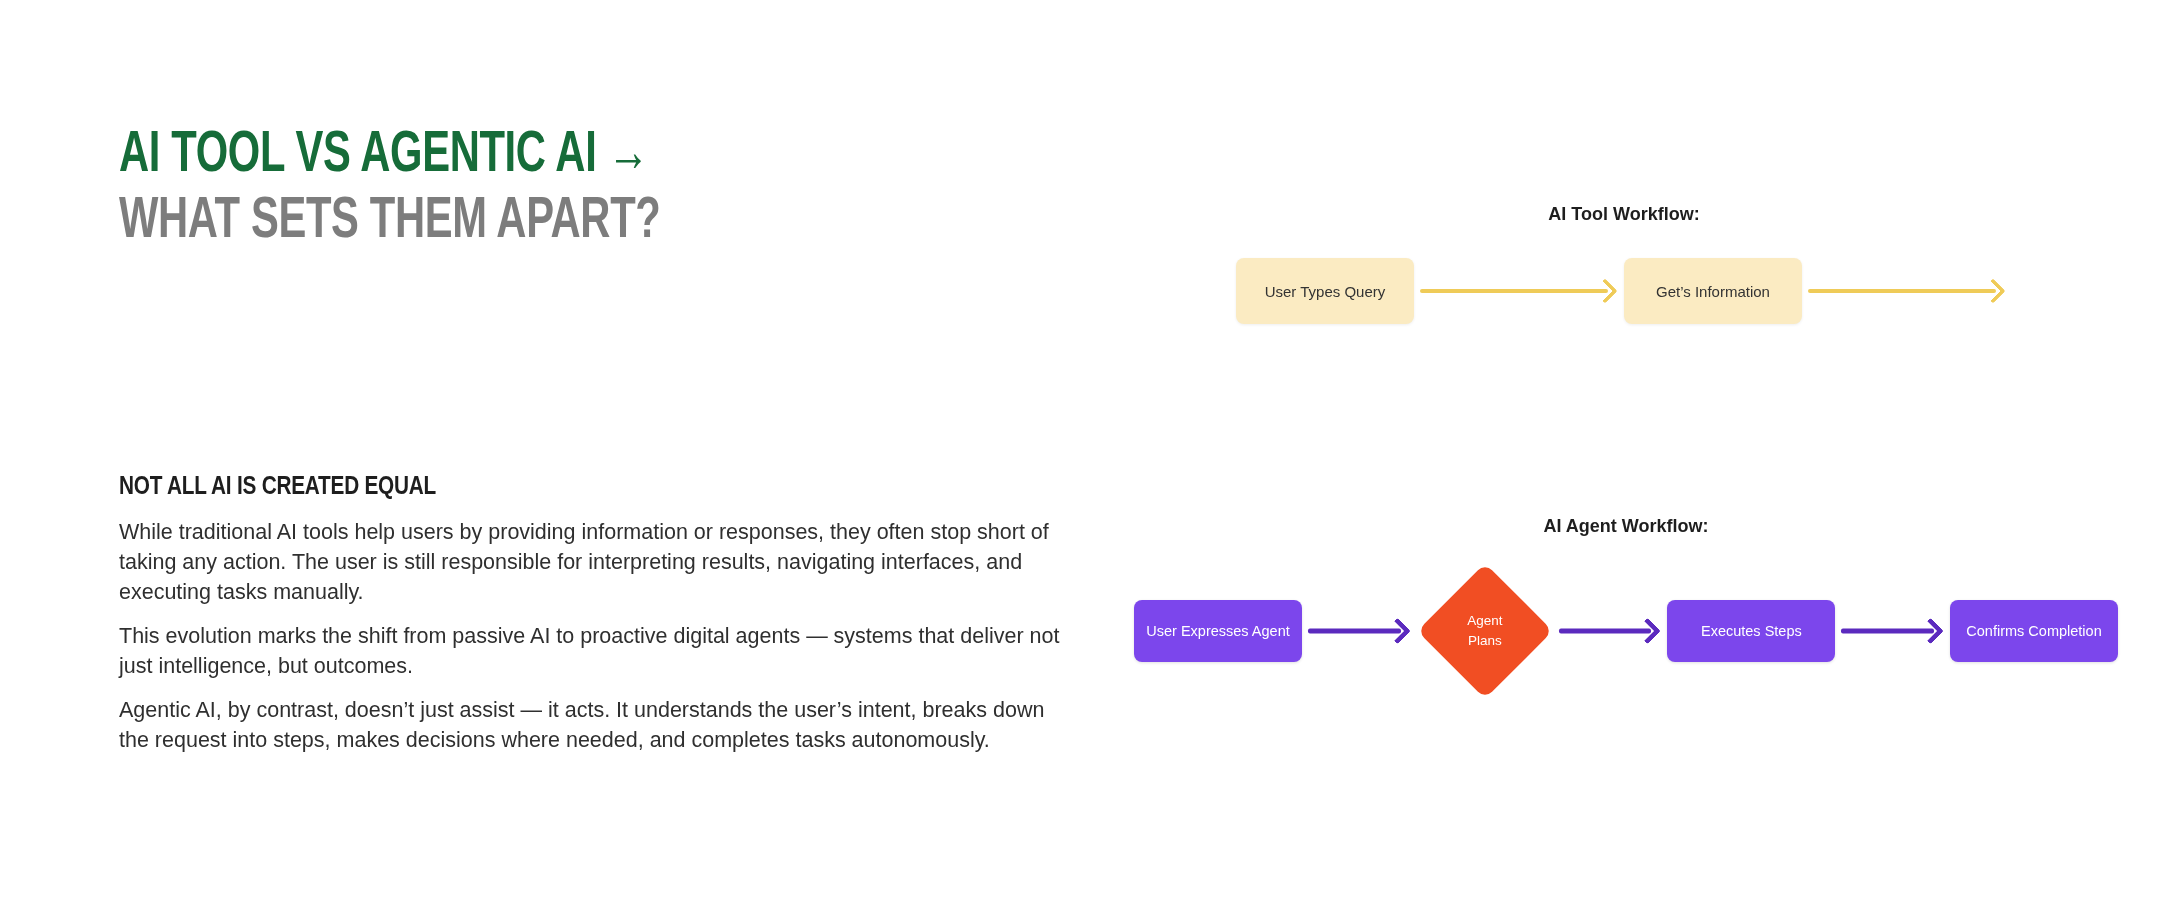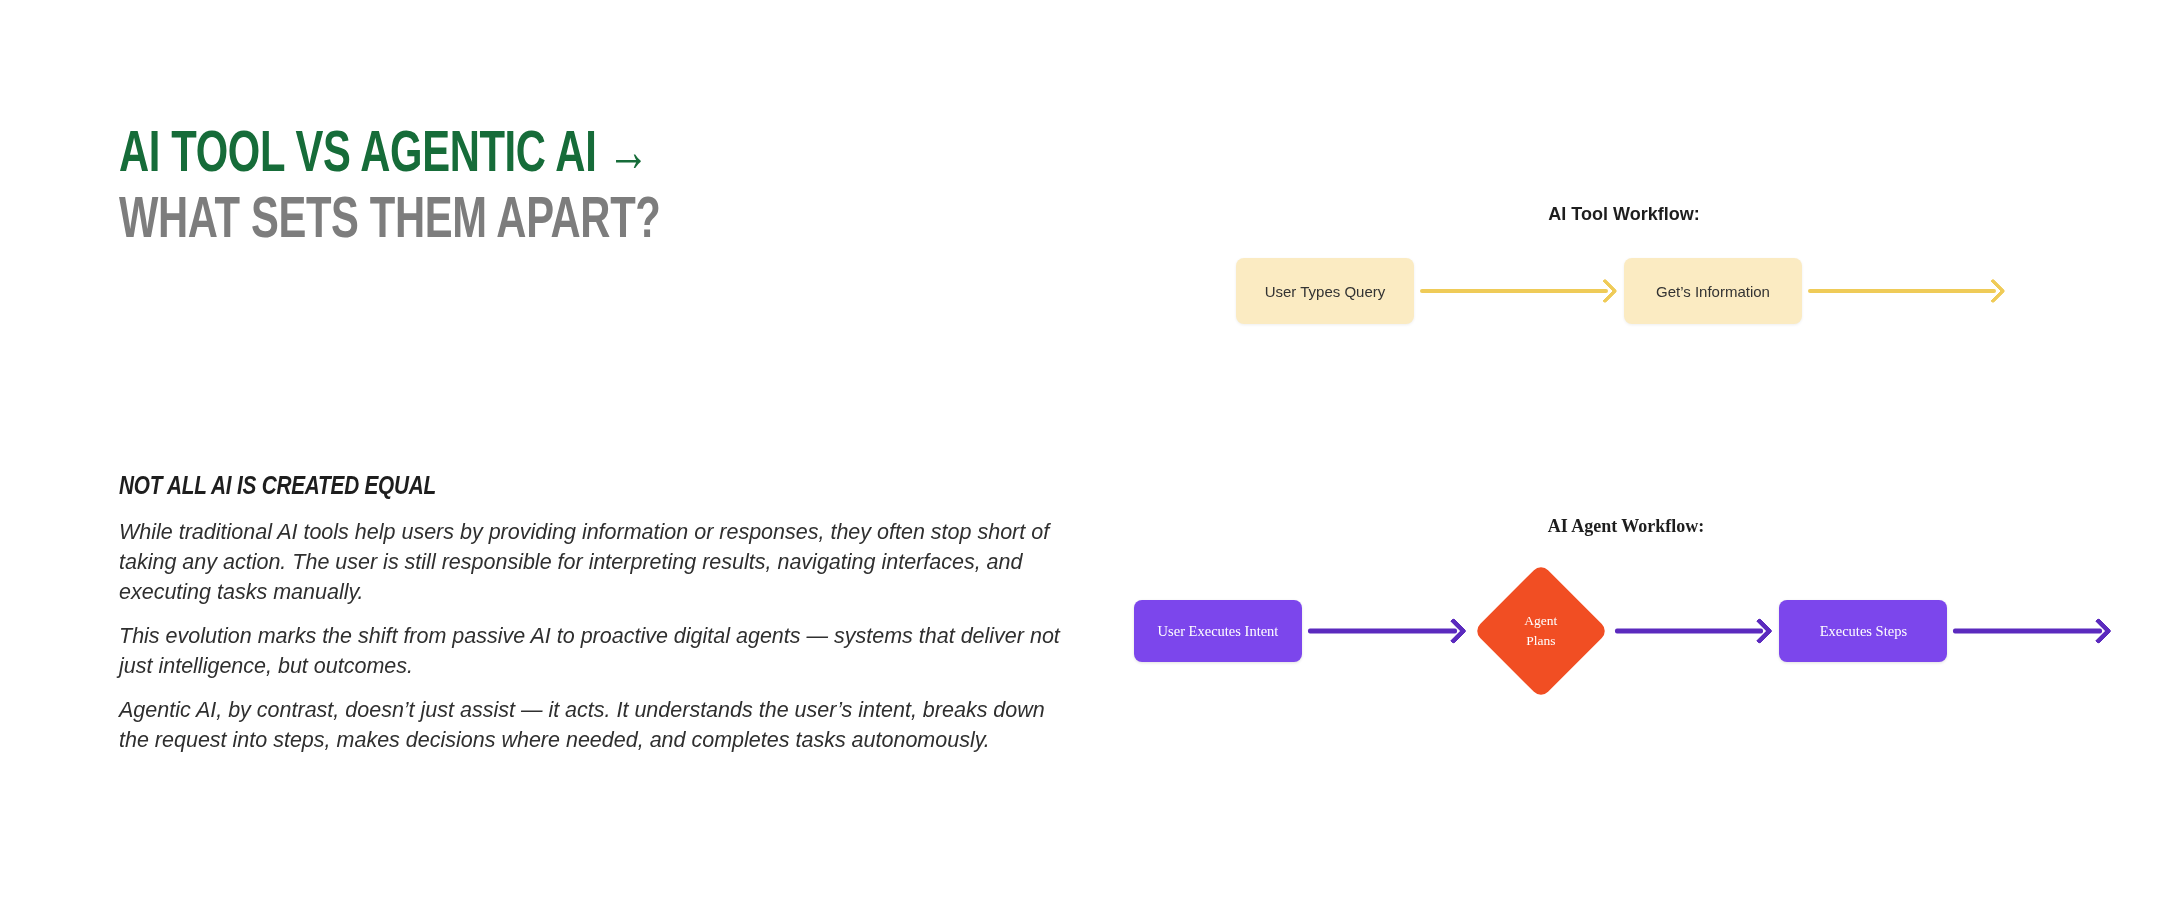--- a/index.html
+++ b/index.html
@@ -12,21 +12,21 @@
   .hero { position:absolute; left:73px; top:118px; }
   .hero h1, .hero h2 {
     margin:0; font-size:58px; font-weight:700; line-height:66px;
     white-space:nowrap; letter-spacing:-0.5px;
     transform:scaleX(0.72); transform-origin:left top;
   }
   .hero h1 { color:var(--title-green,#166c39); }
   .hero h2 { color:var(--subtitle-gray,#7d7d7d); }
 
   
-  .intro { position:absolute; left:73px; top:470px; width:952px;font-style:italic; }
+  .intro { position:absolute; left:73px; top:470px; width:952px; }
   .intro h3 {
     margin:0 0 16px 0; font-size:26px; font-weight:700; letter-spacing:-0.3px;
     color:var(--heading-dark,#1e1e1e); white-space:nowrap;
     transform:scaleX(0.8); transform-origin:left top;
   }
   .intro p {
     margin:0 0 14px 0; font-size:21.5px; line-height:30px;
     color:var(--body-text,#2f2f2f);
   }
 
@@ -56,21 +56,21 @@
   .tool-flow { position:absolute; left:1190px; top:202px; width:776px; }
   .tool-flow h4 { margin-bottom:31px; }
   .tool-box {
     width:178px; height:66px; flex:0 0 auto;
     background:var(--tool-box-bg,#fbebc2); border-radius:8px;
     display:flex; align-items:center; justify-content:center;
     font-size:15px; color:#333333; box-shadow:0 1px 3px rgba(0,0,0,0.07);
   }
 
   
-  .agent-flow { position:absolute; left:1088px; top:514px; width:984px;font-family:Liberation Serif, serif; }
+  .agent-flow { position:absolute; left:1088px; top:514px; width:984px; }
   .agent-flow h4 { margin-bottom:24px; }
   .agent-flow .flow-row { height:136px; }
   .agent-box {
     width:168px; height:62px; flex:0 0 auto;
     background:var(--agent-box-bg,#7c46ec); border-radius:8px;
     display:flex; align-items:center; justify-content:center;
     font-size:14.5px; color:#ffffff; box-shadow:0 1px 3px rgba(0,0,0,0.12);
   }
   .diamond-wrap {
     width:136px; height:136px; flex:0 0 auto;
@@ -109,26 +109,27 @@
       <div class="tool-box">User Types Query</div>
       <div class="arrow yellow"></div>
       <div class="tool-box">Get’s Information</div>
       <div class="arrow yellow"></div>
     </div>
   </section>
 
   <section class="flow agent-flow">
     <h4>AI Agent Workflow:</h4>
     <div class="flow-row">
-      <div class="agent-box">User Executes Intent</div>
+      <div class="agent-box">User Expresses Agent</div>
       <div class="arrow purple"></div>
       <div class="diamond-wrap">
         <div class="diamond">
           <span>Agent Plans</span>
         </div>
       </div>
       <div class="arrow purple"></div>
       <div class="agent-box">Executes Steps</div>
       <div class="arrow purple"></div>
+      <div class="agent-box">Confirms Completion</div>
     </div>
   </section>
 
 </div>
 
 </body></html>

